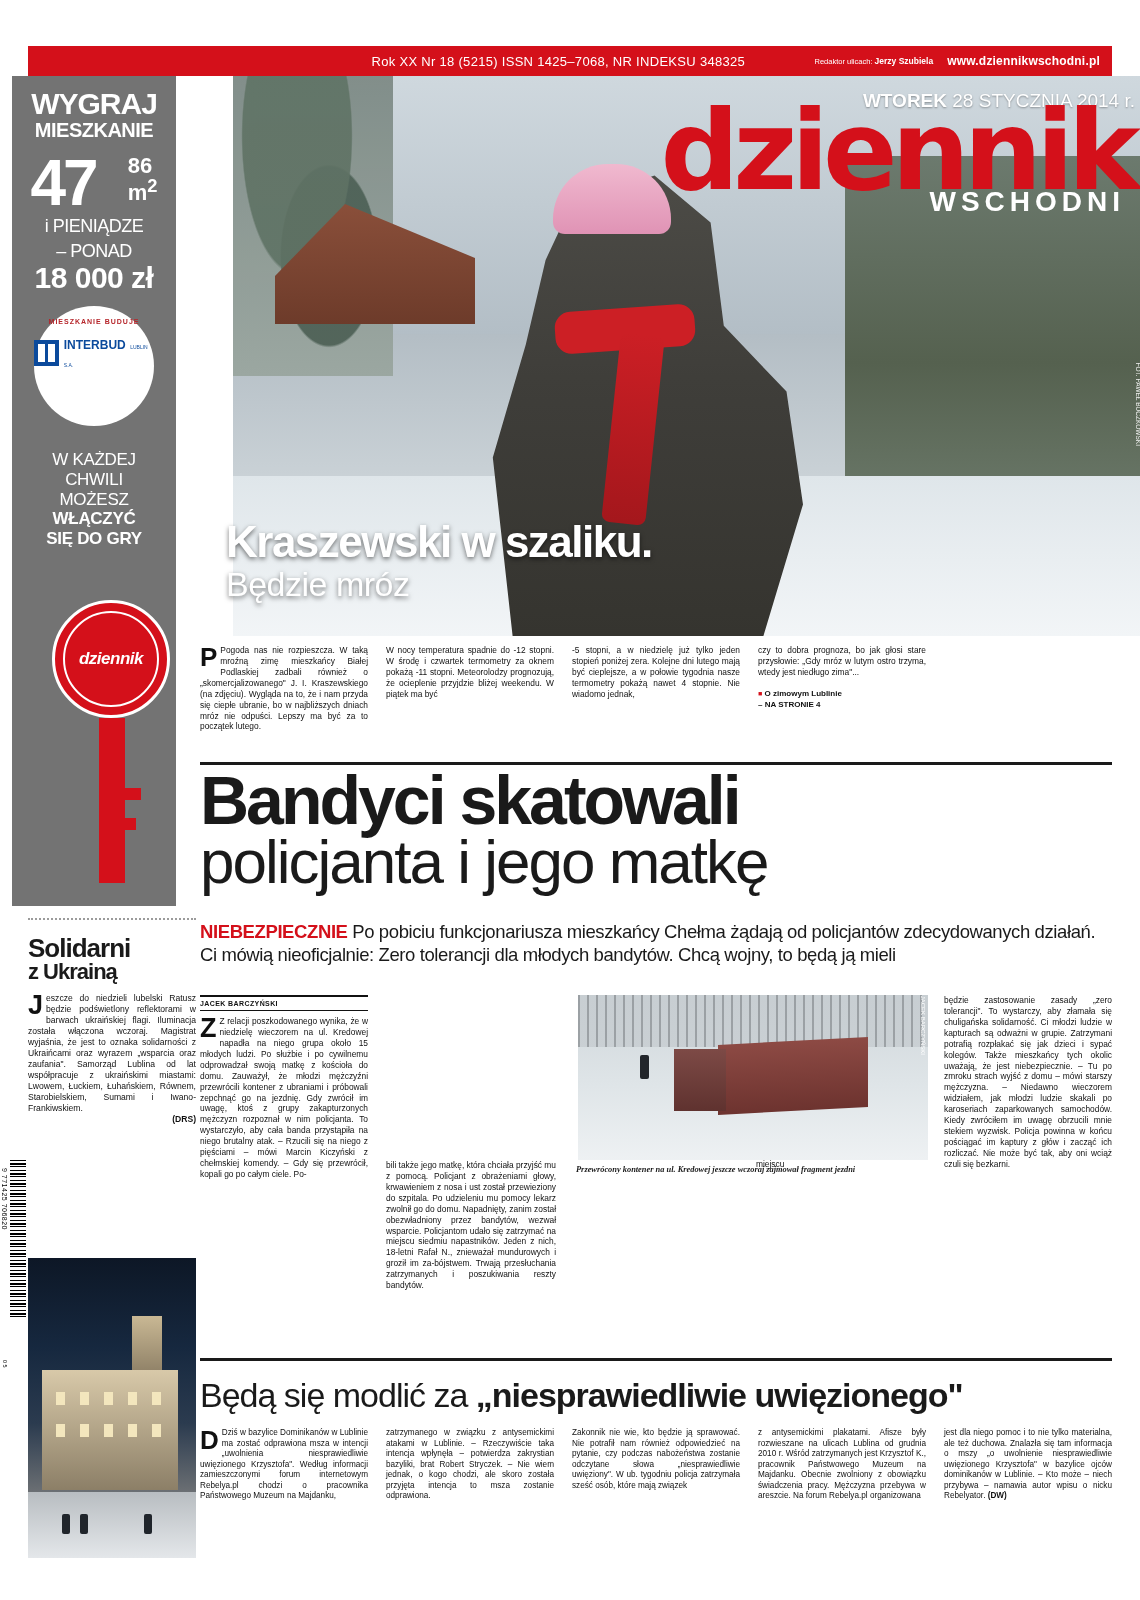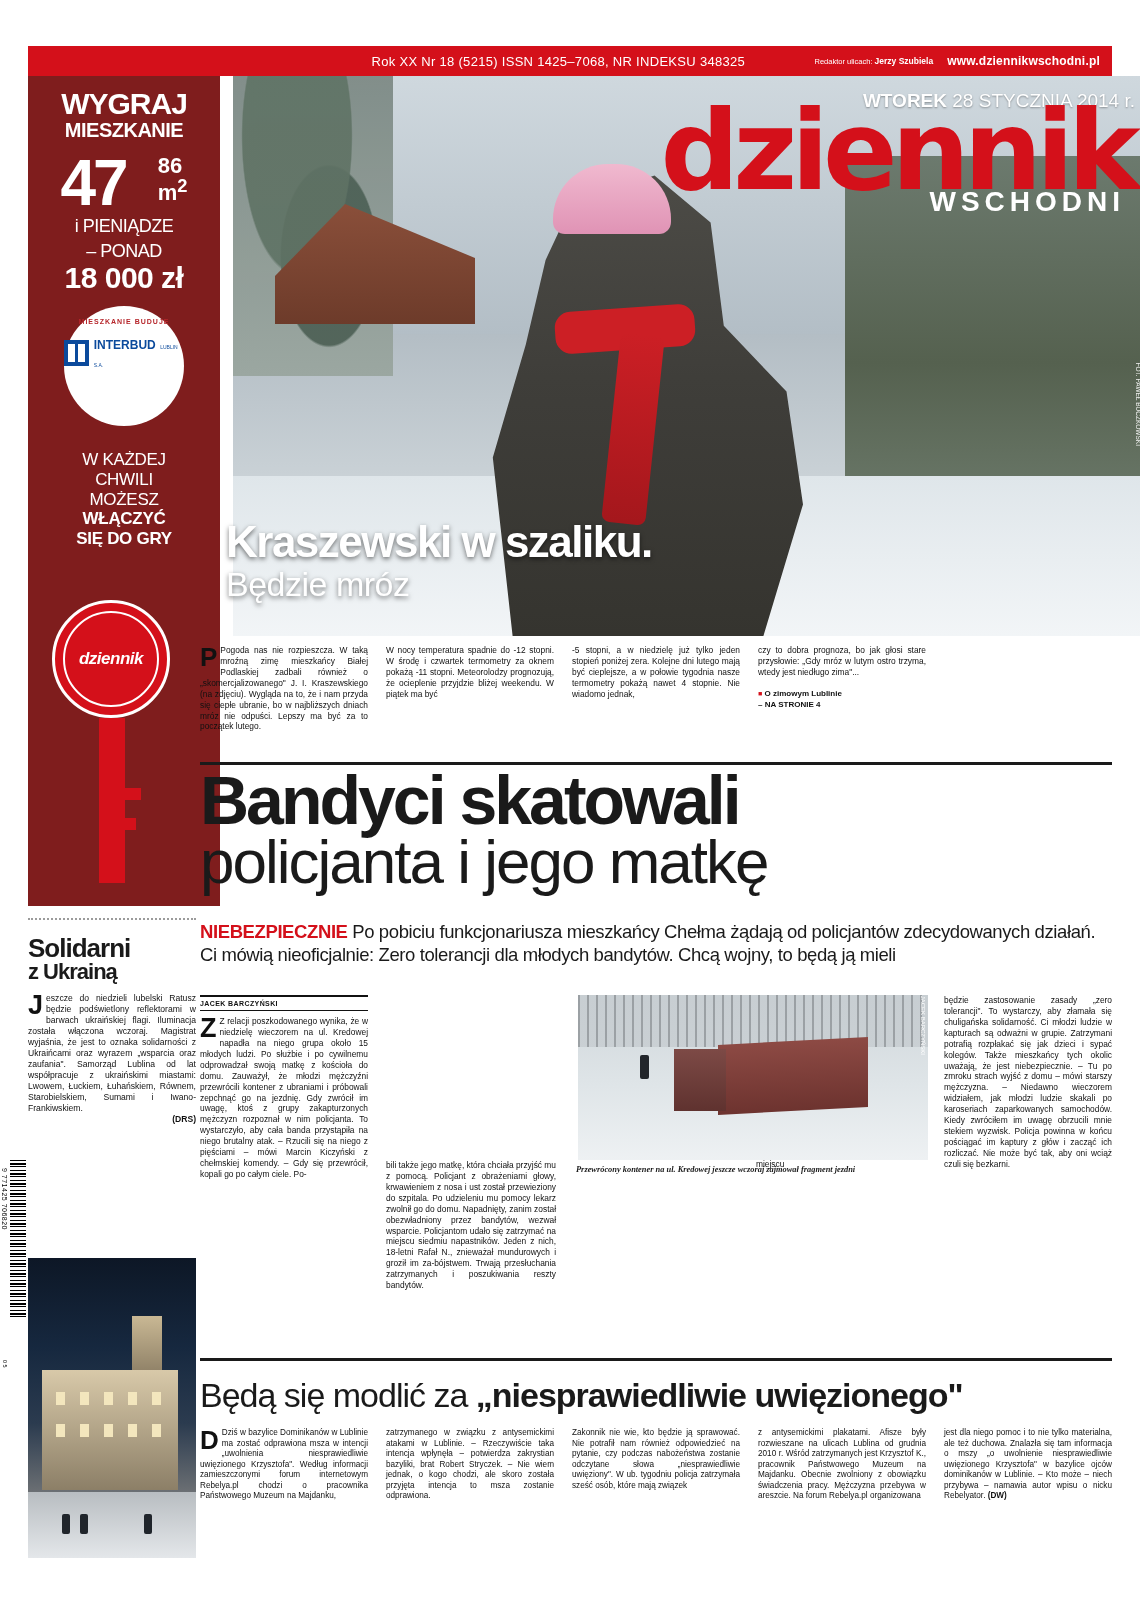--- a/index.html
+++ b/index.html
@@ -29,22 +29,22 @@
   }
   .topbar .editor { font-size:7.5px; padding-right:14px; }
   .topbar .editor b { font-size:8.5px; }
   .topbar .www {
     background:#d4101a; color:#fff; font-size:12px; font-weight:bold;
     padding-right:12px; letter-spacing:0.2px;
   }
 
   
   .promo {
-    position:absolute; left:28px; top:76px; width:192px; height:830px;
-    background:#7f1d1d; color:#fff; text-align:center;
+    position:absolute; left:12px; top:76px; width:164px; height:830px;
+    background:#737373; color:#fff; text-align:center;
   }
   .promo .wygraj {
     font-size:30px; font-weight:bold; line-height:0.95; padding-top:14px;
     letter-spacing:-1px;
   }
   .promo .mieszkanie {
     font-size:20px; font-weight:bold; letter-spacing:-0.5px; line-height:1.1;
   }
   .promo .bignum {
     font-size:64px; font-weight:bold; line-height:0.9; margin-top:6px;

